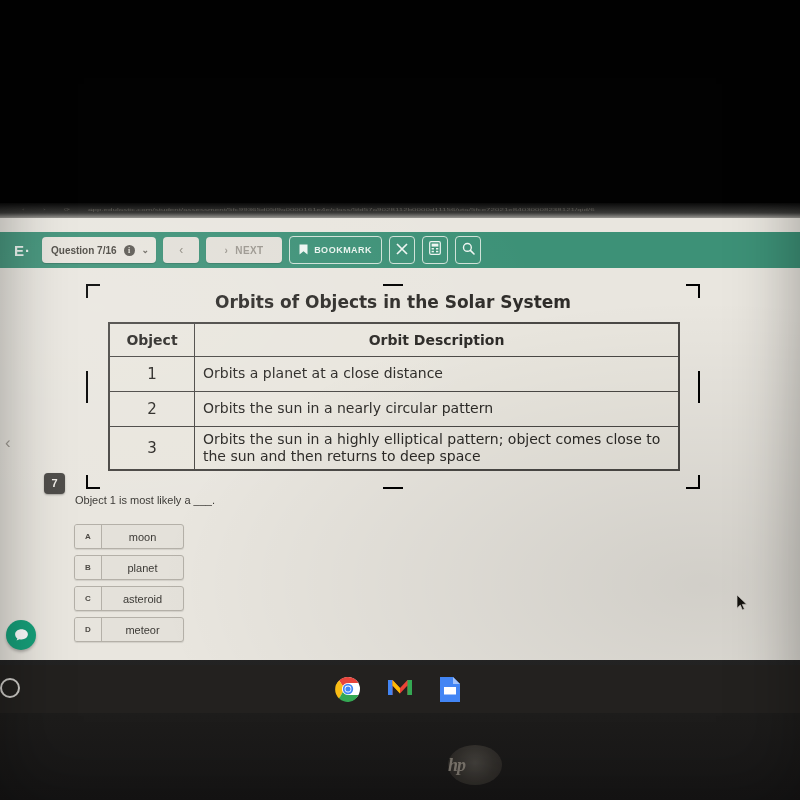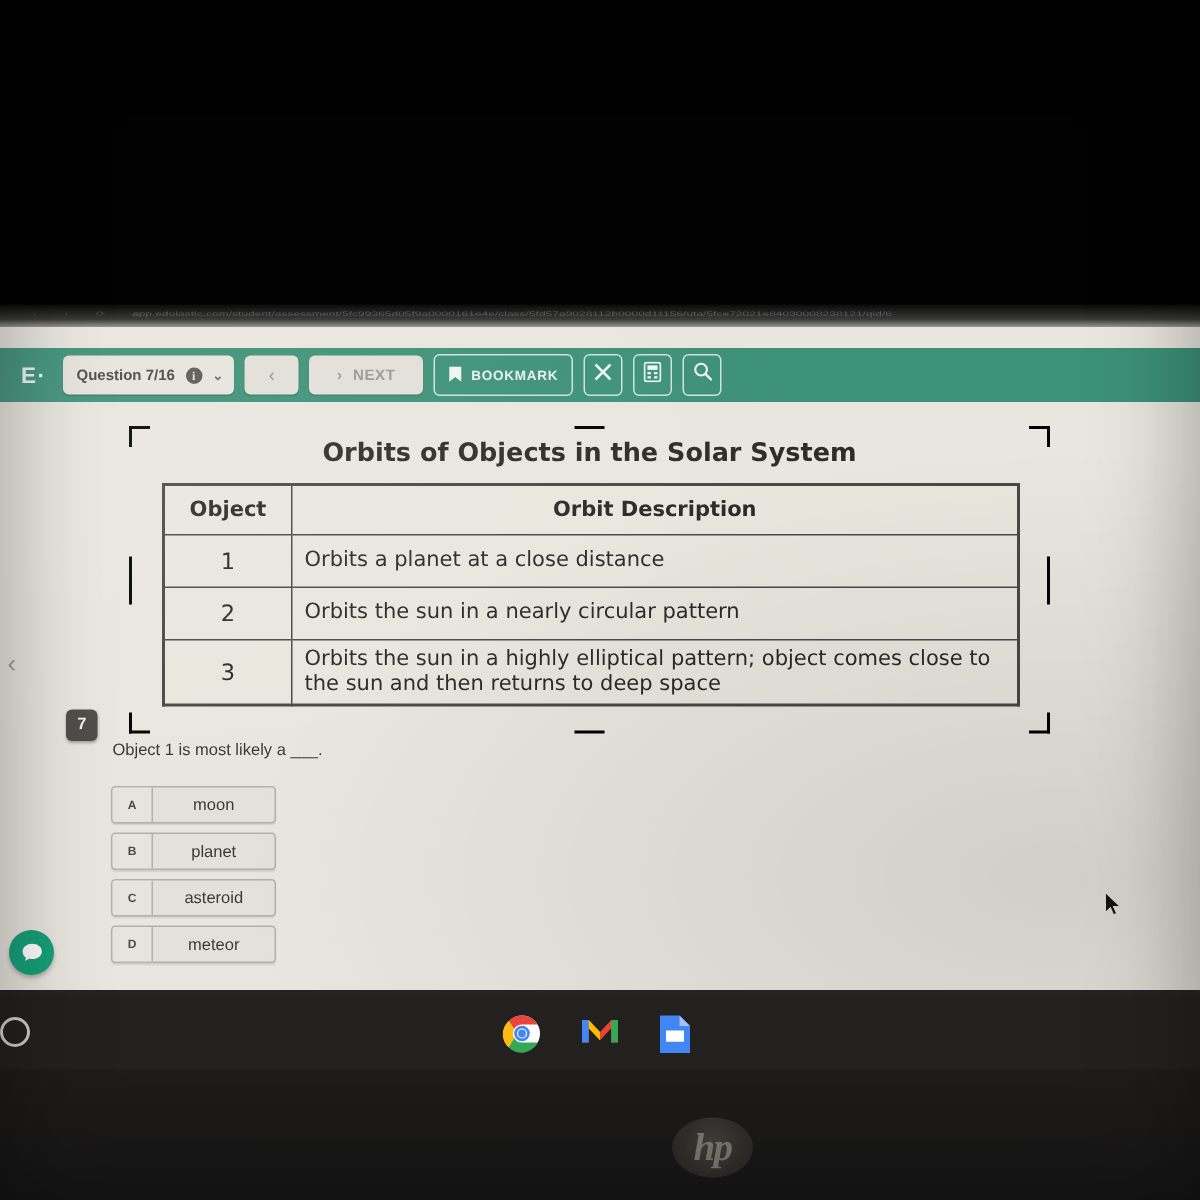--- a/index.html
+++ b/index.html
@@ -27,23 +27,23 @@
   }
   .hp-logo {
     position: absolute; left: 448px; top: 745px;
     width: 54px; height: 40px;
     border-radius: 50%;
     background: radial-gradient(circle at 50% 45%, #4a4742 0%, #35322e 55%, #2a2724 100%);
     color: #8d867c;
     font-family: "Liberation Serif", serif;
     font-style: italic;
     font-weight: bold;
-    font-size: 26px;
+    font-size: 18px;
     line-height: 40px;
-    text-align: center;
+    text-align: left;
     letter-spacing: -1px;
     opacity: .85;
   }
 
   
   .url-strip {
     position: absolute; left: 0; top: 203px; width: 800px; height: 18px;
     background: linear-gradient(180deg, #0a0a0a 0%, #3a3a38 55%, #cfcdc7 100%);
     overflow: hidden;
   }

